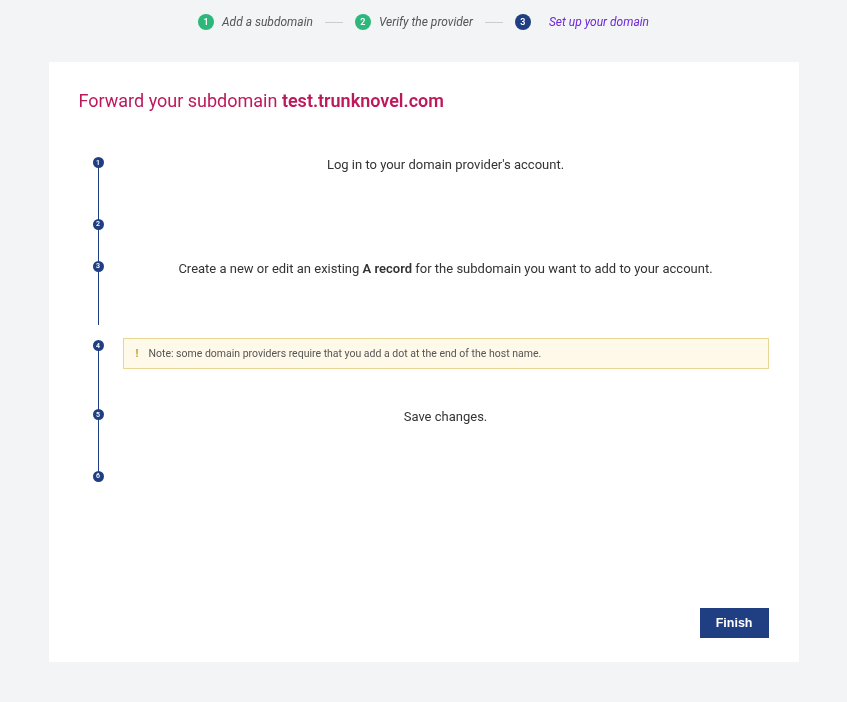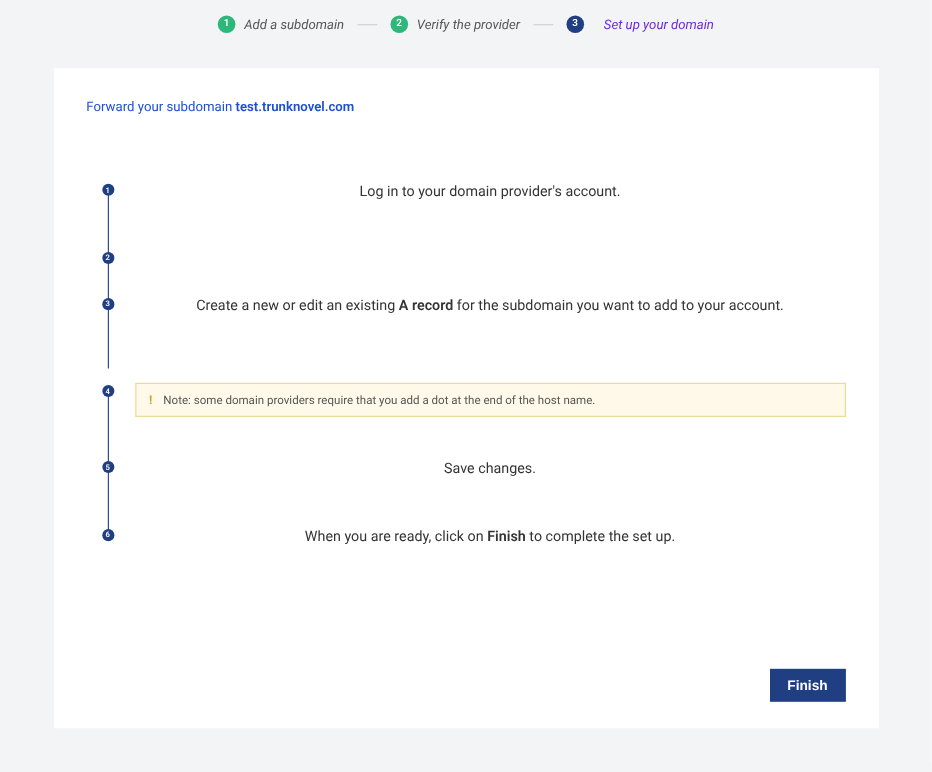--- a/index.html
+++ b/index.html
@@ -59,23 +59,23 @@
     }
     .card {
       background: #fff;
       margin: 20px auto 0;
       width: 750px;
       padding: 28px 30px 24px 30px;
       min-height: 600px;
       position: relative;
     }
     .card-title {
-      font-size: 12px;
-      color: #1d4ed8;
-      margin-bottom: 61px;
+      font-size: 18px;
+      color: #be185d;
+      margin-bottom: 44px;
     }
     .card-title .bold {
       font-weight: 600;
     }
     .instructions {
       margin-left: 14px;
       position: relative;
     }
     .instruction-step {
       position: relative;
@@ -228,23 +228,20 @@
 
     </div>
 
     <div class="instruction-step">
       <div class="step-num">5</div>
       <div class="step-text">Save changes.</div>
     </div>
 
     <div class="instruction-step">
       <div class="step-num">6</div>
-      <div class="step-text">
-        <span>When you are ready, click on </span><span class="bold">Finish</span><span> to complete the set up.</span>
-      </div>
     </div>
 
   </div>
 
   <div class="footer-actions">
     <button class="finish-btn">Finish</button>
   </div>
 </div>
 
 </body></html>

